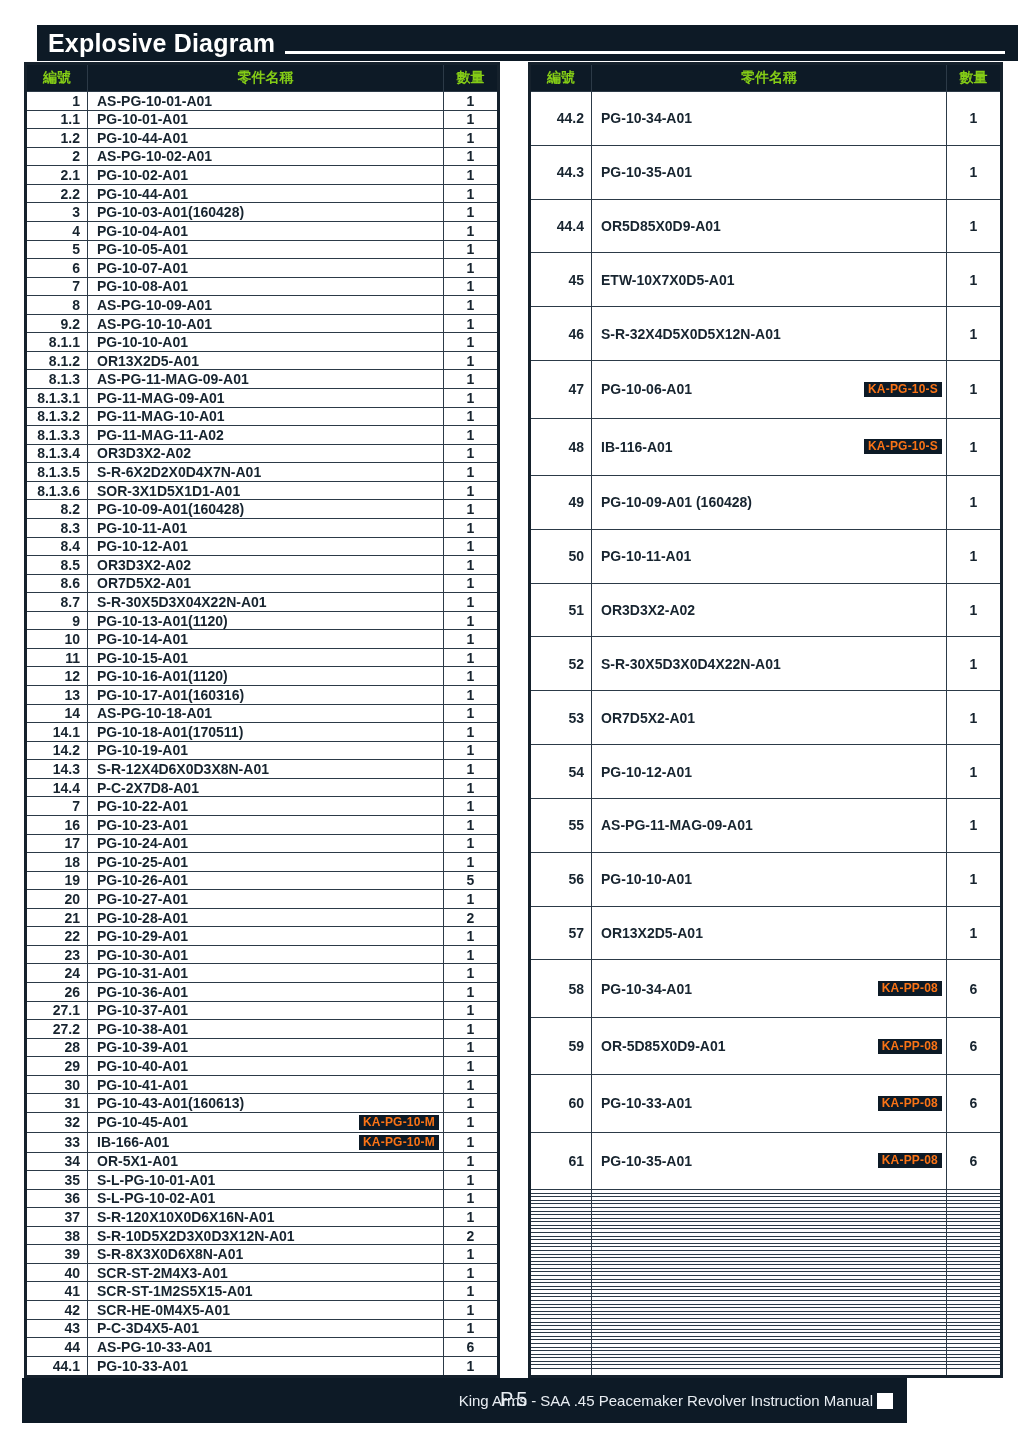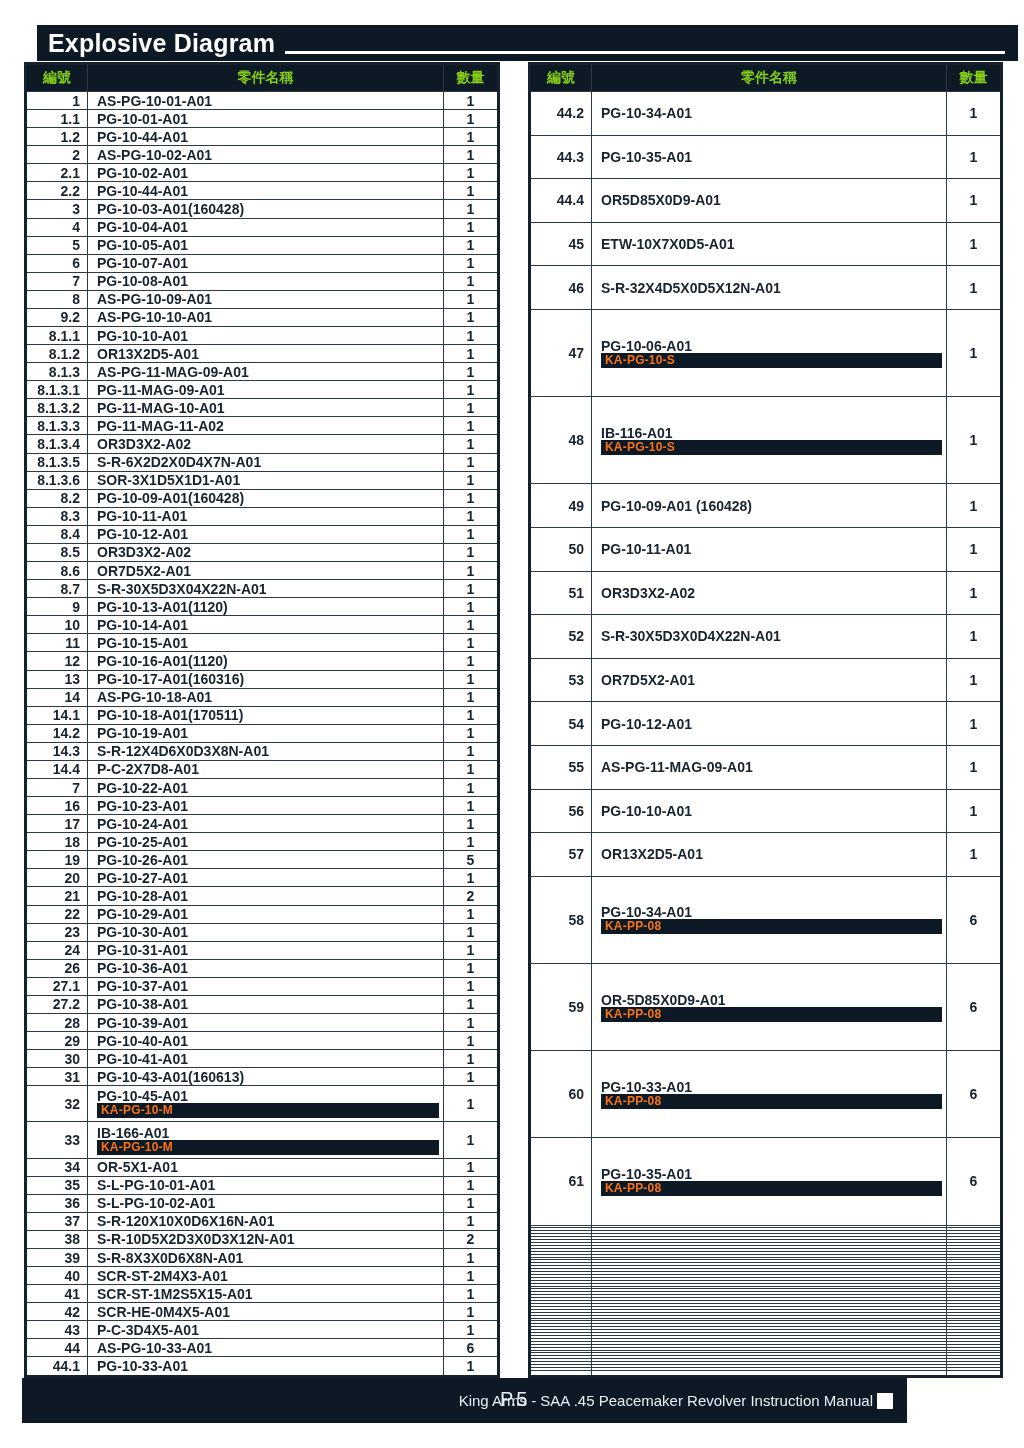--- a/index.html
+++ b/index.html
@@ -36,21 +36,21 @@
   }
   .parts-table td{
     color:#17242f;font-size:14px;font-weight:600;padding:0;line-height:1;
     white-space:nowrap;overflow:hidden;
   }
   .col-no{width:62px;}
   .col-qty{width:55px;}
   td.part-no{text-align:right;padding-right:7px;}
   td.part-name{text-align:left;padding-left:9px;}
   td.part-qty{text-align:center;}
-  td.part-name .name-wrap{display:flex;justify-content:space-between;padding-right:4px;flex-direction:column;}
+  td.part-name .name-wrap{display:flex;align-items:center;justify-content:space-between;padding-right:4px;}
   .kit-badge{
     background:#0d1a26;color:#f97316;font-size:12px;font-weight:bold;
     padding:1px 4px 2px 4px;line-height:1;letter-spacing:0.2px;
   }
   .footer-bar{
     position:absolute;left:22px;top:1378px;width:885px;height:45px;
     background:#0d1a26;box-sizing:border-box;
   }
   .footer-page{
     position:absolute;left:478px;top:10px;color:#e8edf2;font-size:20px;

